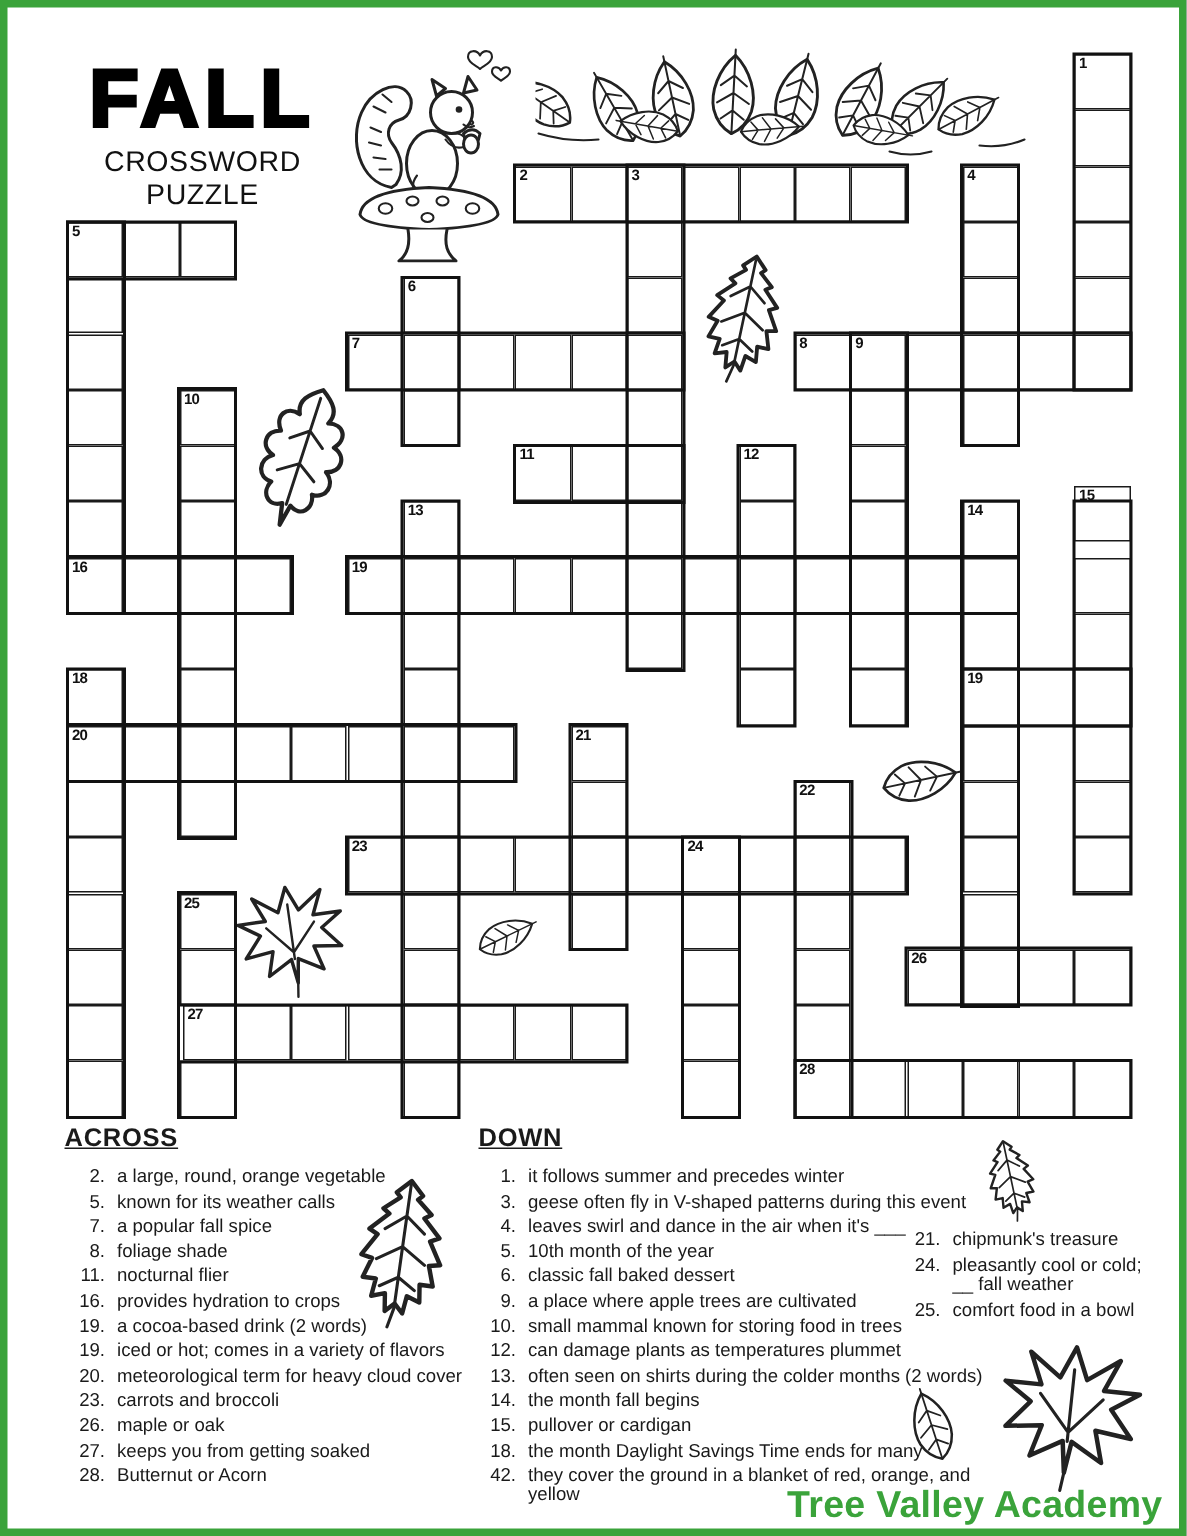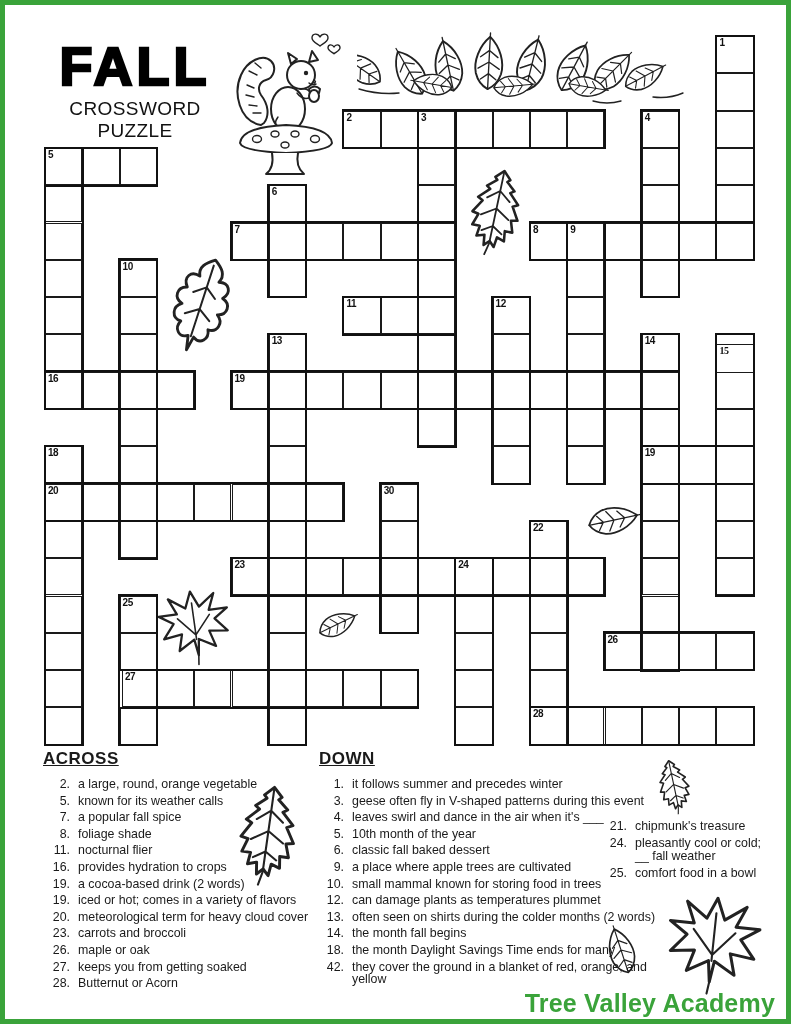--- a/index.html
+++ b/index.html
@@ -285,21 +285,21 @@
       <div class="cell" style="left: 636.8px; top: 366.7px;"></div>
       <div class="cell" style="left: 636.8px; top: 404px;"></div>
       <div class="cell" style="left: 636.8px; top: 441.3px;">
         <span class="cellnum">19</span>
       </div>
       <div class="cell" style="left: 636.8px; top: 478.6px;"></div>
       <div class="cell" style="left: 636.8px; top: 515.9px;"></div>
       <div class="cell" style="left: 636.8px; top: 553.2px;"></div>
       <div class="cell" style="left: 636.8px; top: 590.5px;"></div>
       <div class="cell" style="left: 636.8px; top: 627.8px;"></div>
-      <div class="cell" style="left: 711.4px; top: 339px; font-family: Liberation Serif, serif;">
+      <div class="cell" style="left: 711.4px; top: 319px;">
         <span class="cellnum">15</span>
       </div>
       <div class="cell" style="left: 711.4px; top: 366.7px;"></div>
       <div class="cell" style="left: 711.4px; top: 404px;"></div>
       <div class="cell" style="left: 711.4px; top: 441.3px;"></div>
       <div class="cell" style="left: 711.4px; top: 478.6px;"></div>
       <div class="cell" style="left: 711.4px; top: 515.9px;"></div>
       <div class="cell" style="left: 711.4px; top: 553.2px;"></div>
       <div class="cell" style="left: 77.3px; top: 366.7px;"></div>
       <div class="cell" style="left: 151.9px; top: 366.7px;"></div>
@@ -324,21 +324,21 @@
       <div class="cell" style="left: 40px; top: 627.8px;"></div>
       <div class="cell" style="left: 40px; top: 665.1px;"></div>
       <div class="cell" style="left: 40px; top: 702.4px;"></div>
       <div class="cell" style="left: 674.1px; top: 441.3px;"></div>
       <div class="cell" style="left: 77.3px; top: 478.6px;"></div>
       <div class="cell" style="left: 151.9px; top: 478.6px;"></div>
       <div class="cell" style="left: 189.2px; top: 478.6px;"></div>
       <div class="cell" style="left: 226.5px; top: 478.6px;"></div>
       <div class="cell" style="left: 301.1px; top: 478.6px;"></div>
       <div class="cell" style="left: 375.7px; top: 478.6px;">
-        <span class="cellnum">30</span>
+        <span class="cellnum">21</span>
       </div>
       <div class="cell" style="left: 375.7px; top: 515.9px;"></div>
       <div class="cell" style="left: 375.7px; top: 553.2px;"></div>
       <div class="cell" style="left: 375.7px; top: 590.5px;"></div>
       <div class="cell" style="left: 524.9px; top: 515.9px; text-align: right;">
         <span class="cellnum">22</span>
       </div>
       <div class="cell" style="left: 524.9px; top: 553.2px;"></div>
       <div class="cell" style="left: 524.9px; top: 590.5px;"></div>
       <div class="cell" style="left: 524.9px; top: 627.8px;"></div>
@@ -511,20 +511,24 @@
         </div>
         <div class="clue">
           <span class="cnum">13.</span>
           <span class="ctext">often seen on shirts during the colder months (2 words)</span>
         </div>
         <div class="clue">
           <span class="cnum">14.</span>
           <span class="ctext">the month fall begins</span>
         </div>
         <div class="clue">
+          <span class="cnum">15.</span>
+          <span class="ctext">pullover or cardigan</span>
+        </div>
+        <div class="clue">
           <span class="cnum">18.</span>
           <span class="ctext">the month Daylight Savings Time ends for many</span>
         </div>
         <div class="clue">
           <span class="cnum">42.</span>
           <span class="ctext">they cover the ground in a blanket of red, orange, and yellow</span>
         </div>
       </div>
   </div>
 

